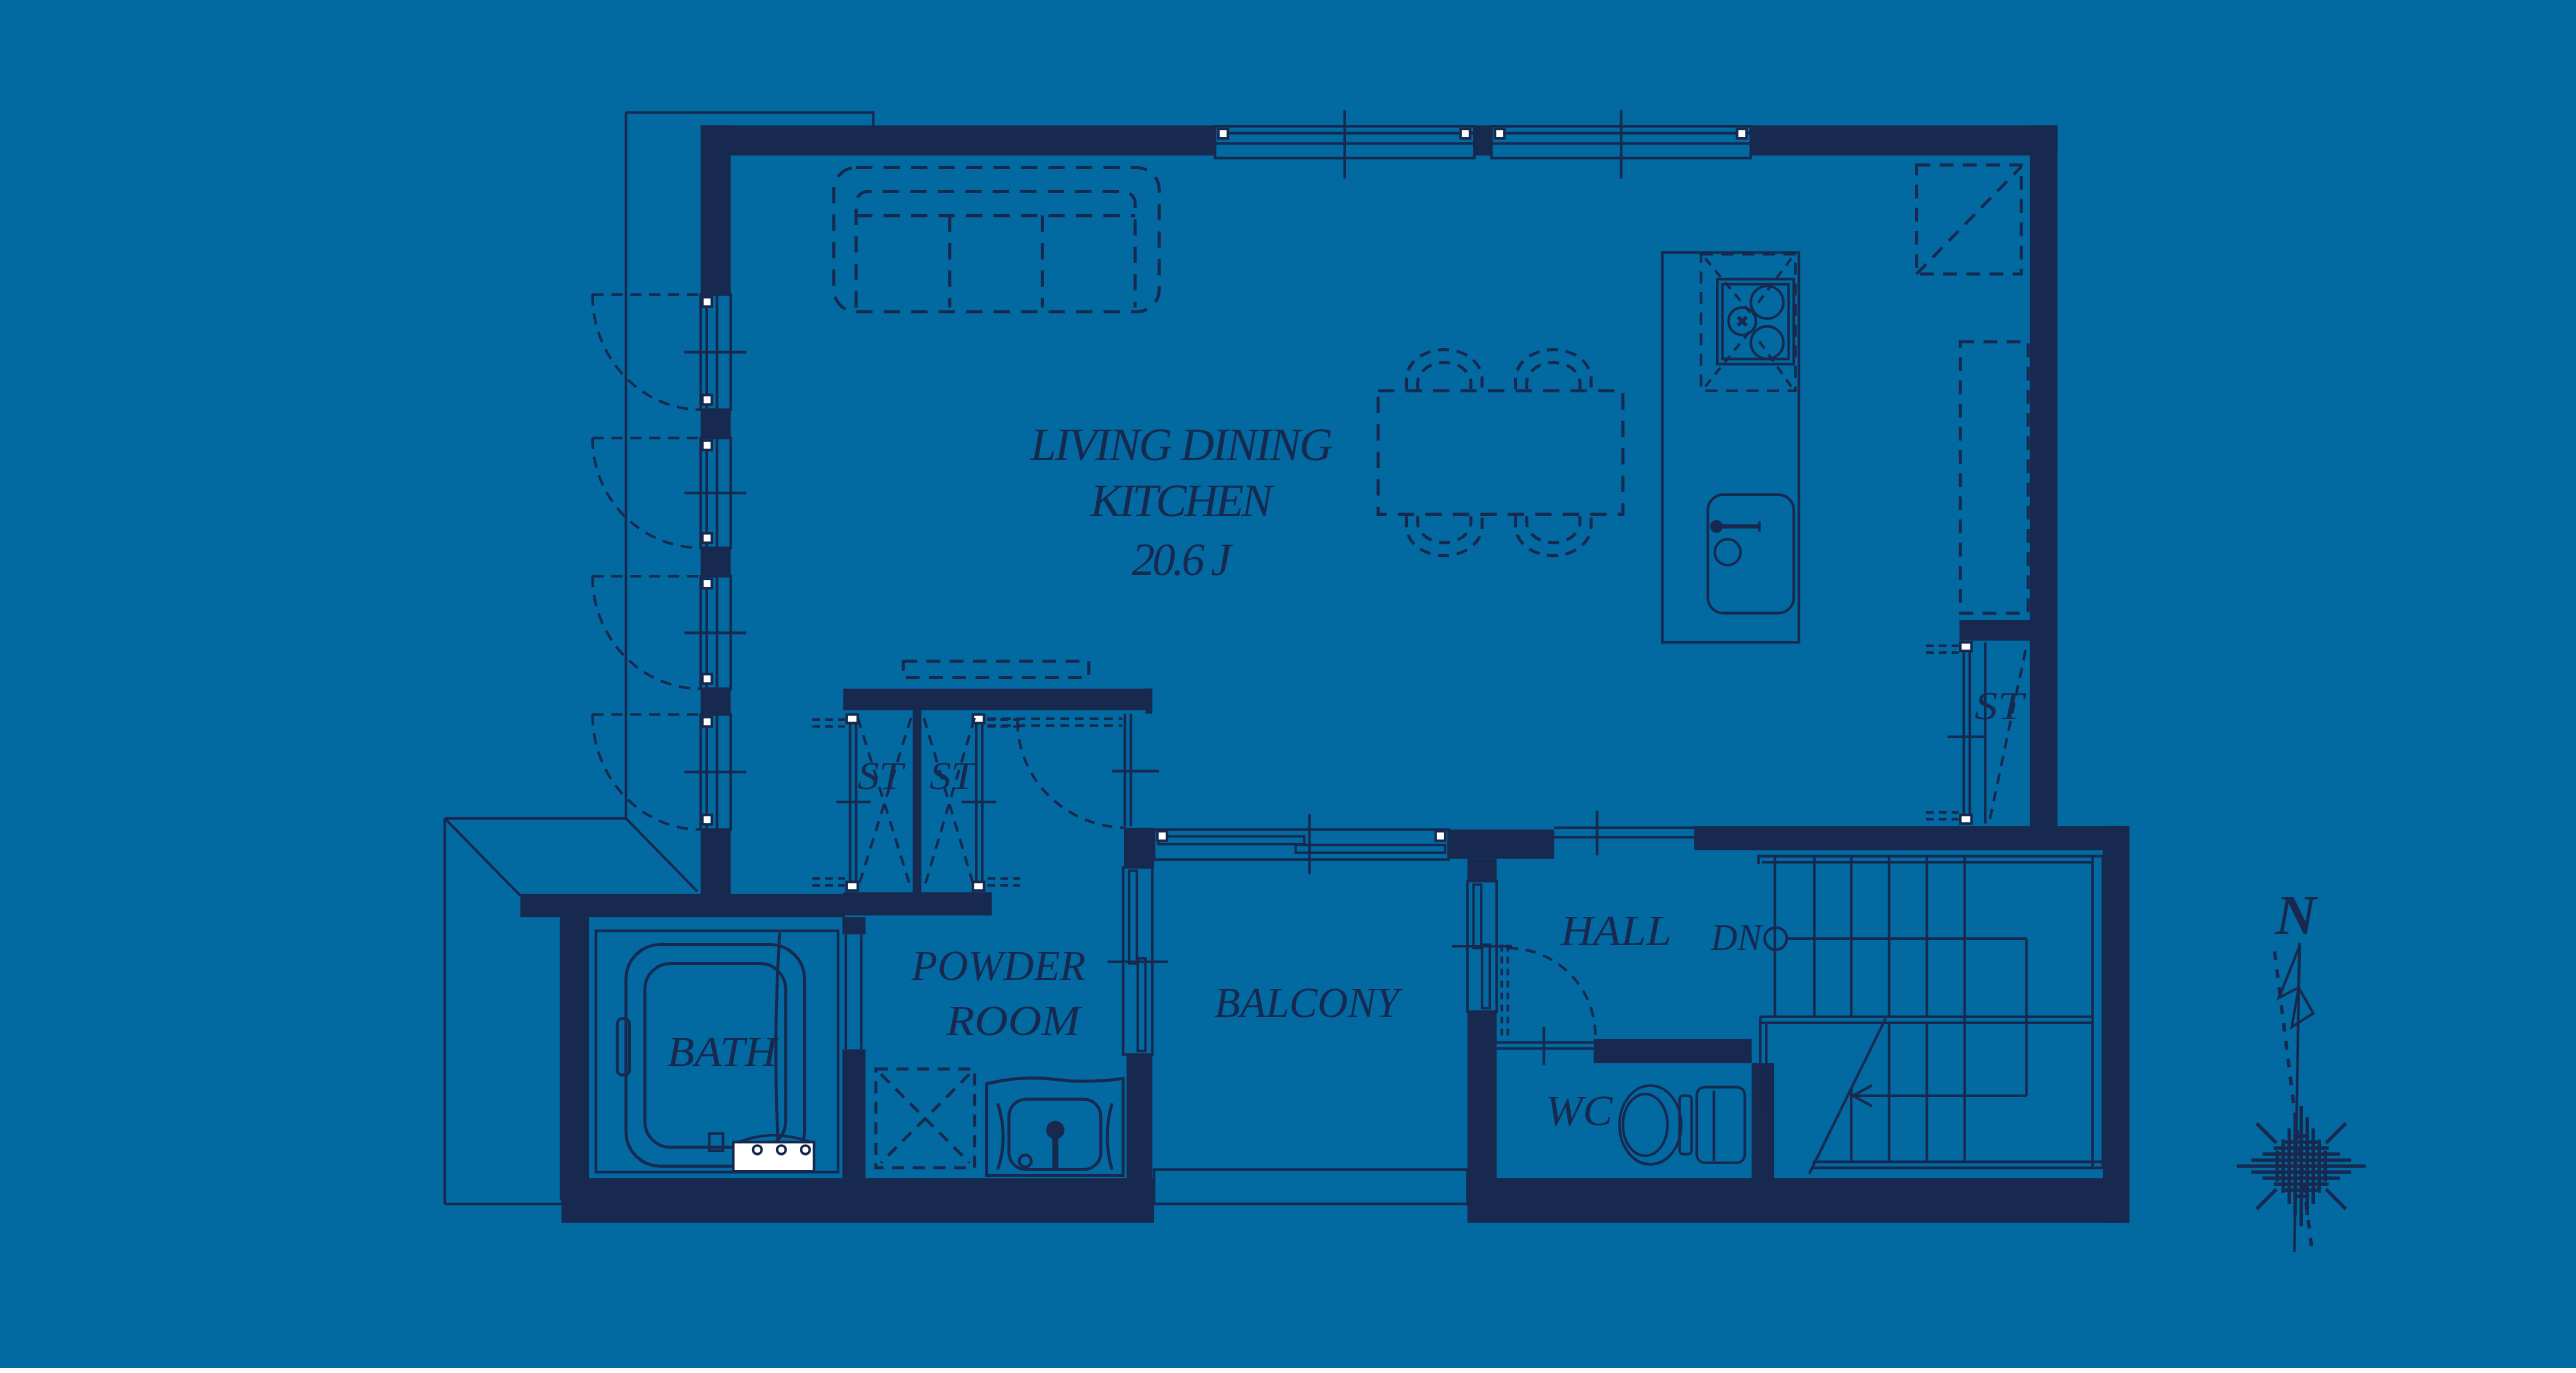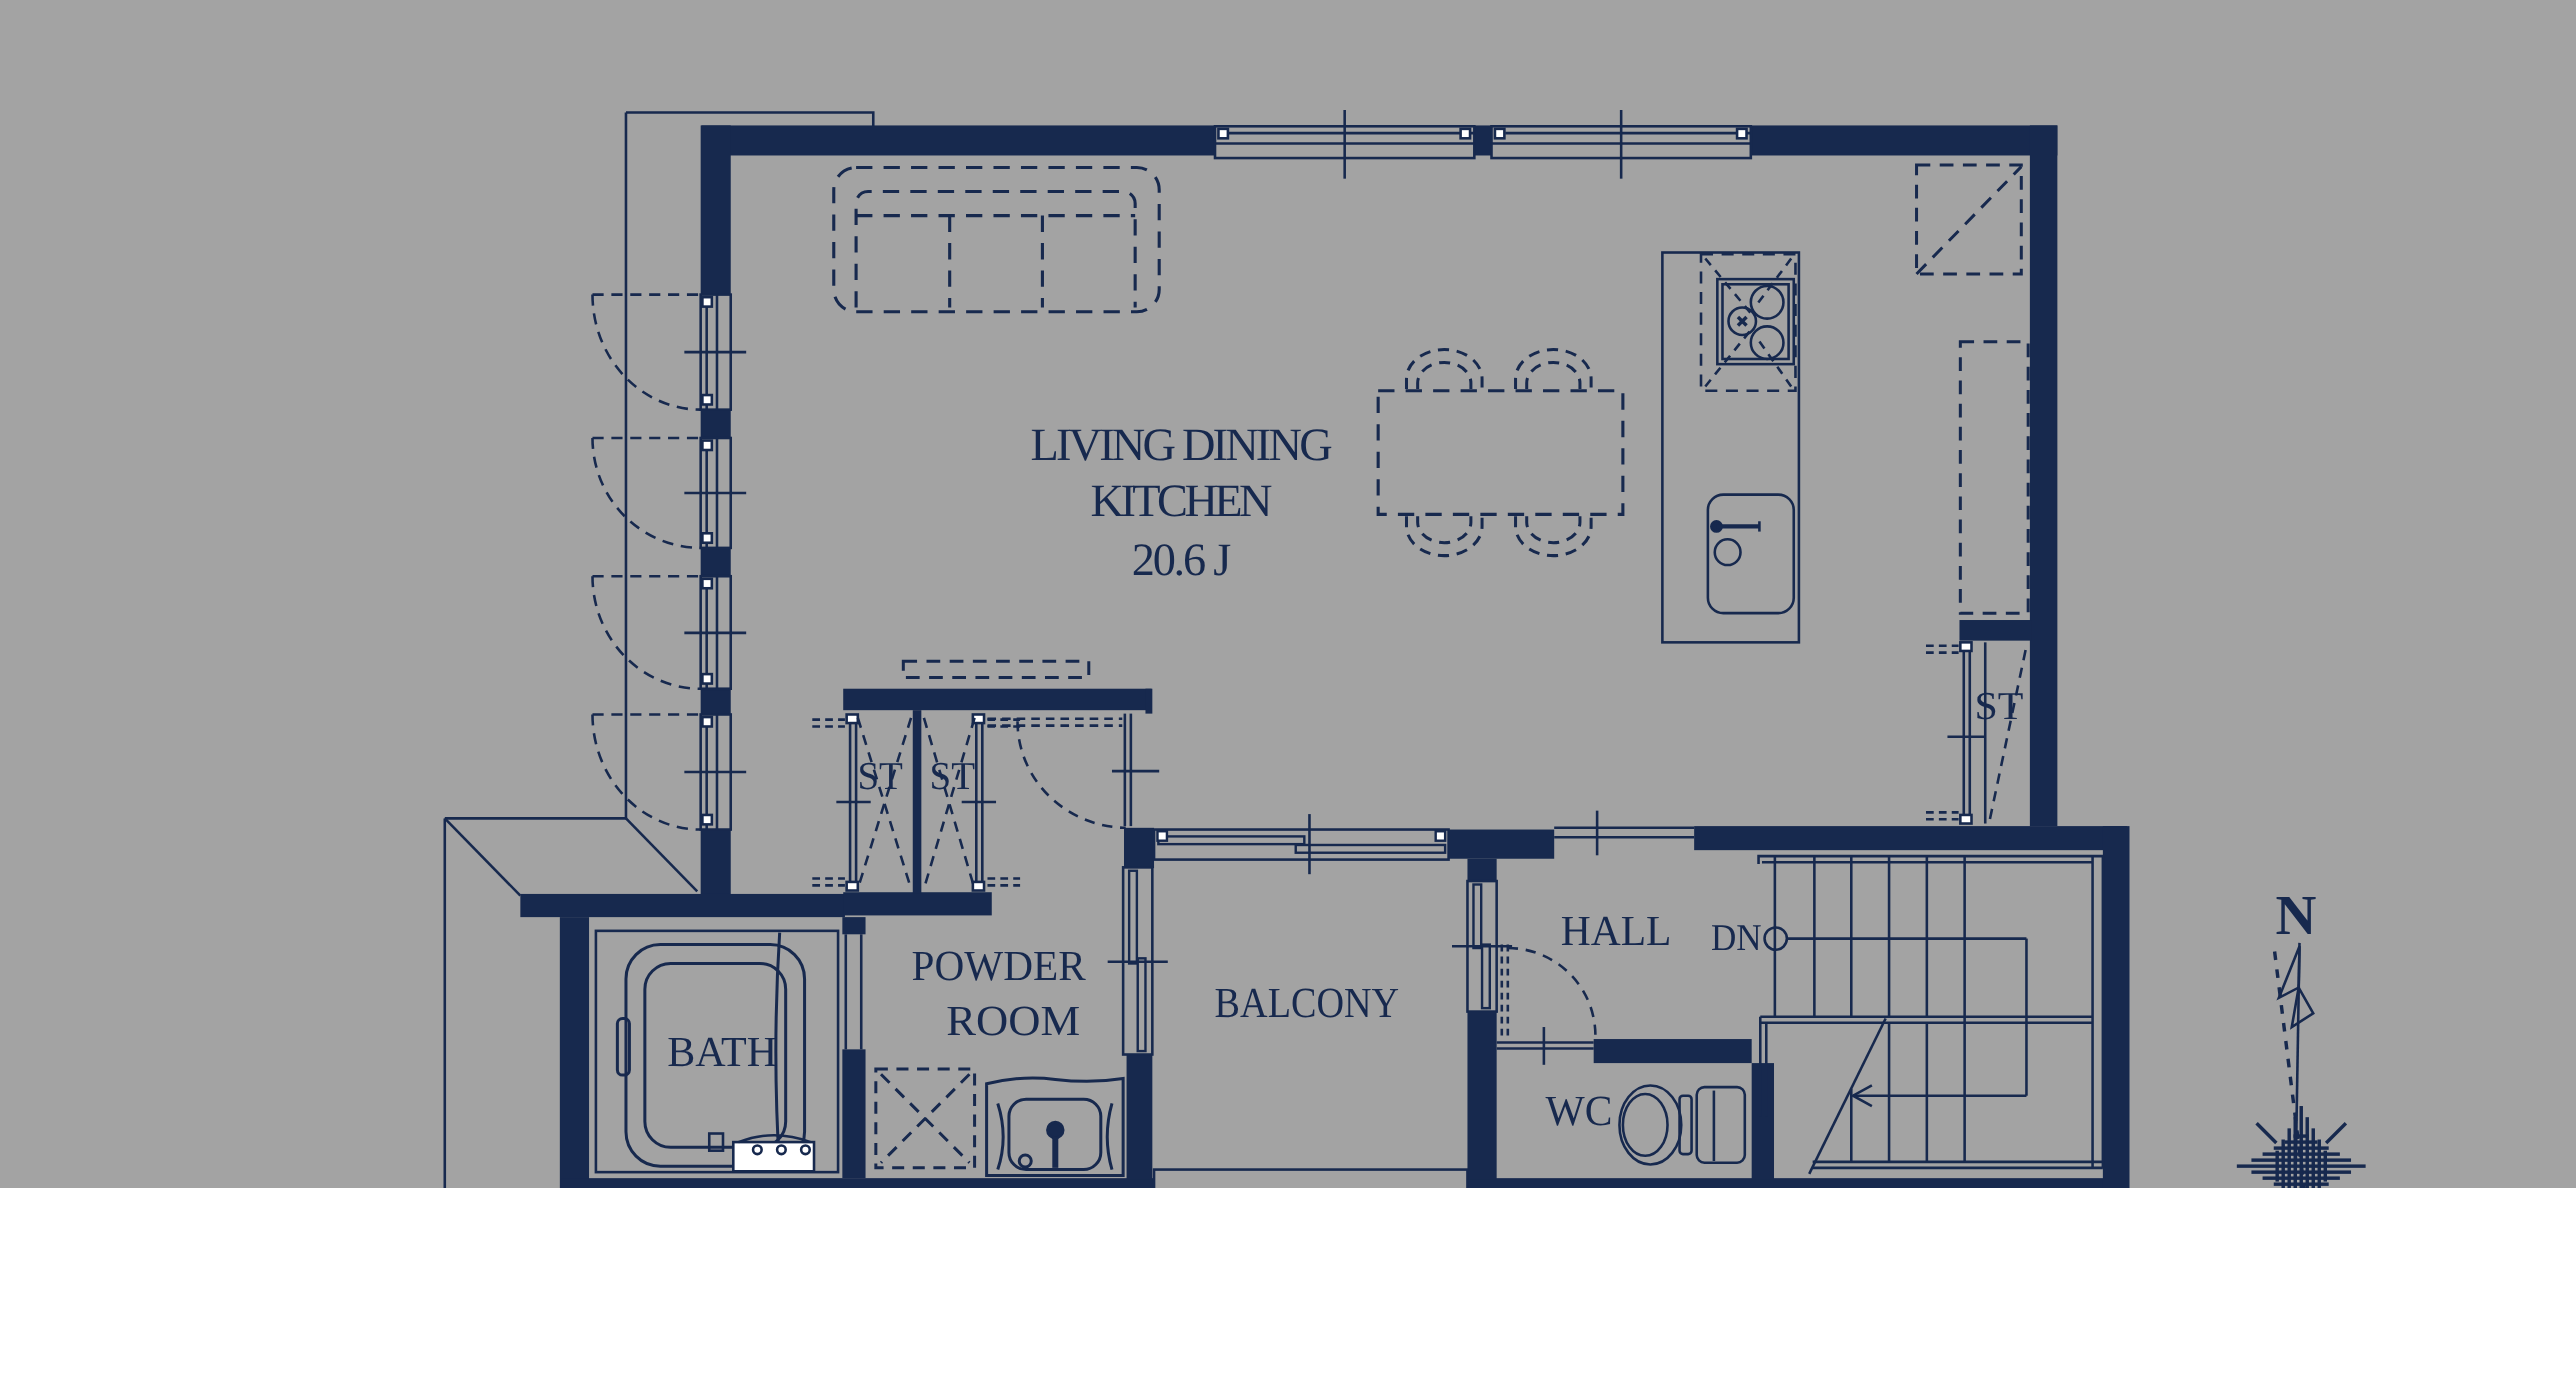--- a/index.html
+++ b/index.html
@@ -1,16 +1,16 @@
 <!DOCTYPE html>
 <html style="font-size:13.7px"><head>
 <meta charset="utf-8">
 <style>
   html,body{margin:0;padding:0;background:#ffffff;}
-  .page{width:2576px;height:1188px;position:relative;background:#a3a3a3;overflow:hidden;}
+  .page{width:2576px;height:1368px;position:relative;background:#0369a1;overflow:hidden;font-style:italic;}
   svg{display:block;}
   text{font-family:"Liberation Serif", serif; fill:#17294e; text-rendering:geometricPrecision;}
 </style>
 </head>
 <body>
 <div class="page">
 <svg width="2576" height="1374" viewBox="0 0 3000 1600" fill="none">
 <defs></defs>
 
 <g stroke="#17294e" stroke-width="3" fill="none">

